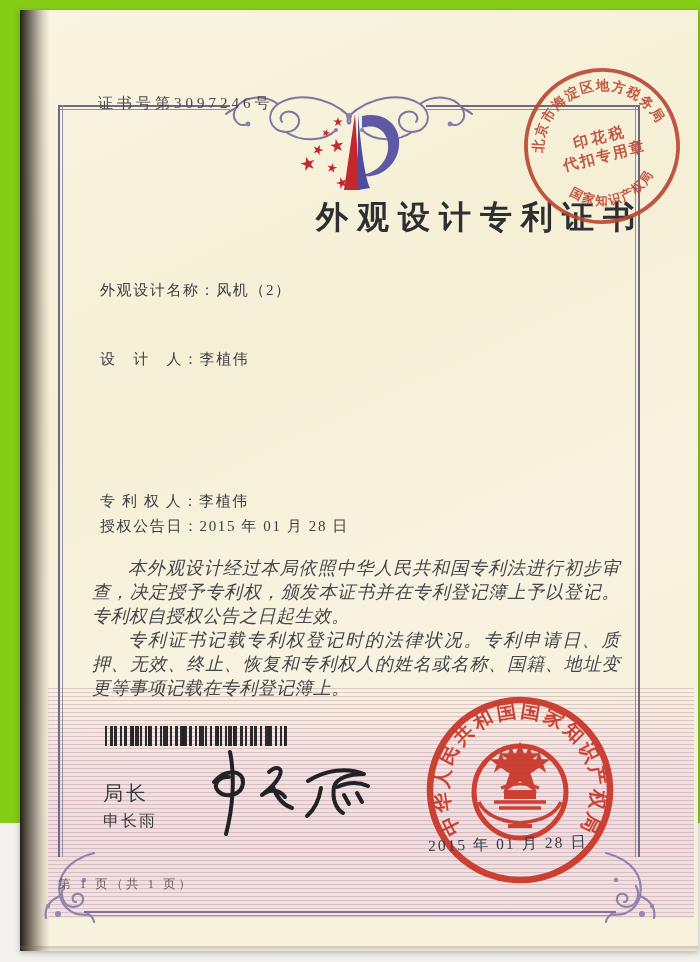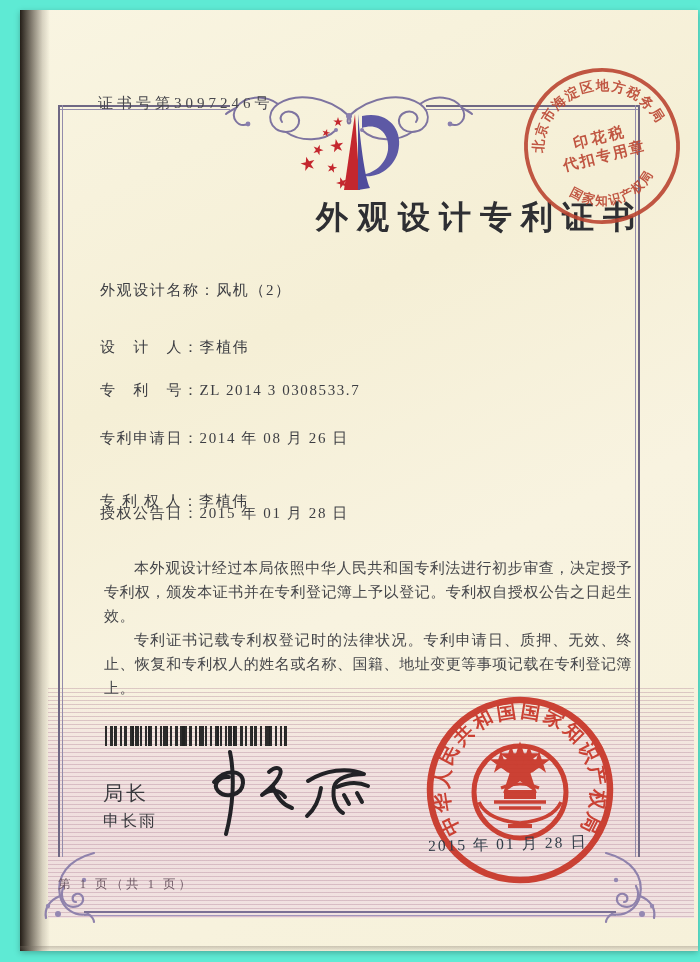--- a/index.html
+++ b/index.html
@@ -1,36 +1,36 @@
 <!DOCTYPE html>
 <html><head>
 <meta charset="utf-8">
 <style>
   html,body{margin:0;padding:0;}
   body{width:700px;height:962px;background:#f3f2ef;font-family:"Liberation Serif","DejaVu Serif",serif;overflow:hidden;}
-  .scan{position:relative;width:700px;height:962px;background:#5eead4;}
+  .scan{position:relative;width:700px;height:823px;background:#84cc16;}
   .page{position:absolute;left:20px;top:10px;width:678px;height:941px;
         background:linear-gradient(155deg,#f9f5e2 0%,#f5efd6 35%,#f8f3e0 60%,#f6f1da 100%);
         box-shadow:0 2px 6px rgba(0,0,0,.25);}
   .binding{position:absolute;left:20px;top:10px;width:30px;height:941px;
         background:linear-gradient(90deg,rgba(25,19,13,.95) 0%,rgba(40,32,24,.55) 40%,rgba(60,50,40,.18) 75%,rgba(60,50,40,0) 100%);}
   .page-edge-bottom{position:absolute;left:20px;top:946px;width:678px;height:6px;background:linear-gradient(180deg,rgba(120,110,100,.35),rgba(0,0,0,0));}
   .guilloche{position:absolute;left:48px;top:688px;width:646px;height:230px;
         background-image:
           repeating-linear-gradient(180deg,rgba(168,118,142,.34) 0px,rgba(168,118,142,.34) 1px,rgba(0,0,0,0) 1px,rgba(0,0,0,0) 4px),
           linear-gradient(180deg,rgba(240,222,224,0) 0px,rgba(240,222,224,.8) 70px,rgba(238,219,221,.9) 150px,rgba(240,224,226,.85) 100%);}
   .dline-h{position:absolute;height:2px;border-top:2px solid #6f6884;border-bottom:1px solid #938cab;background:transparent;}
   .dline-v{position:absolute;width:2px;}
   .dline-v.left{border-left:2px solid #6f6884;border-right:1px solid #938cab;}
   .dline-v.right{border-right:2px solid #6f6884;border-left:1px solid #938cab;}
   .bottom-rule{position:absolute;left:84px;top:911px;width:532px;height:2px;border-top:2px solid #7b7095;border-bottom:1px solid #a194bd;}
   .cert-no{position:absolute;left:98px;top:94px;font-size:15px;letter-spacing:4px;color:#46464c;}
   .title{position:absolute;left:62px;top:196px;width:582px;text-align:right;font-size:32px;font-weight:bold;letter-spacing:9px;color:#2e2f33;}
   .field{position:absolute;left:100px;font-size:15px;color:#3d3e43;letter-spacing:1.6px;white-space:nowrap;}
-  .body-text{position:absolute;left:104px;top:556px;width:528px;font-size:15px;line-height:24px;color:#45464a;text-align:justify;letter-spacing:.4px;}
+  .body-text{position:absolute;left:92px;top:556px;width:528px;font-size:18px;line-height:24px;color:#45464a;text-align:justify;letter-spacing:.4px;font-style:italic;}
   .body-text p{margin:0;text-indent:2em;}
   .barcode{position:absolute;left:105px;top:726px;width:182px;height:20px;
         background-image:
           repeating-linear-gradient(90deg,#2b2b2b 0 2px,rgba(0,0,0,0) 2px 5px),
           repeating-linear-gradient(90deg,rgba(0,0,0,0) 0 6px,#2b2b2b 6px 8px,rgba(0,0,0,0) 8px 13px),
           repeating-linear-gradient(90deg,rgba(0,0,0,0) 0 9px,#222 9px 12px,rgba(0,0,0,0) 12px 17px);}
   .signer-title{position:absolute;left:103px;top:780px;font-size:20px;color:#3a3a3f;letter-spacing:3px;}
   .signer-name{position:absolute;left:103px;top:811px;font-size:16px;color:#3a3a3f;letter-spacing:2px;text-align:center;}
   .signature{position:absolute;left:196px;top:746px;}
   .issue-date{position:absolute;left:428px;top:834px;font-size:15.5px;color:#313c48;letter-spacing:2px;transform:rotate(-1.5deg);z-index:7;white-space:nowrap;}
@@ -121,25 +121,23 @@
       <use href="#star" transform="translate(36,44) scale(5.5) rotate(20)"></use>
       <use href="#star" transform="translate(26,58) scale(7.5) rotate(-14)"></use>
       <use href="#star" transform="translate(50,62) scale(5.2) rotate(12)"></use>
       <use href="#star" transform="translate(60,77) scale(6) rotate(-18)"></use>
     </g>
   </svg>
 
   <div class="title">外观设计专利证书</div>
 
   <div class="field" style="top:281px;text-align:center;"><span>外观设计名称：</span><span>风机（2）</span></div>
-  <div class="field" style="top:338px;font-family:Liberation Mono, monospace;"><span>设　计　人：</span><span>李植伟</span></div>
-  <div class="field" style="top:381px;"><span>专　利　号：</span><span>ZL 2014 3 0308533.7</span></div>
-  <div class="field" style="top:429px;"><span>专利申请日：</span><span>2014 年 08 月 26 日</span></div>
+  <div class="field" style="top:350px;font-family:Liberation Mono, monospace;"><span>设　计　人：</span><span>李植伟</span></div>
   <div class="field" style="top:492px;"><span>专 利 权 人：</span><span>李植伟</span></div>
-  <div class="field" style="top:504px;text-align:center;"><span>授权公告日：</span><span>2015 年 01 月 28 日</span></div>
+  <div class="field" style="top:517px;text-align:center;"><span>授权公告日：</span><span>2015 年 01 月 28 日</span></div>
 
   <div class="body-text">
     <p>本外观设计经过本局依照中华人民共和国专利法进行初步审查，决定授予专利权，颁发本证书并在专利登记簿上予以登记。专利权自授权公告之日起生效。</p>
     <p>专利证书记载专利权登记时的法律状况。专利申请日、质押、无效、终止、恢复和专利权人的姓名或名称、国籍、地址变更等事项记载在专利登记簿上。</p>
   </div>
 
   <div class="barcode"></div>
 
   <div class="signer-title">局长</div>
   <div class="signer-name">申长雨</div>

